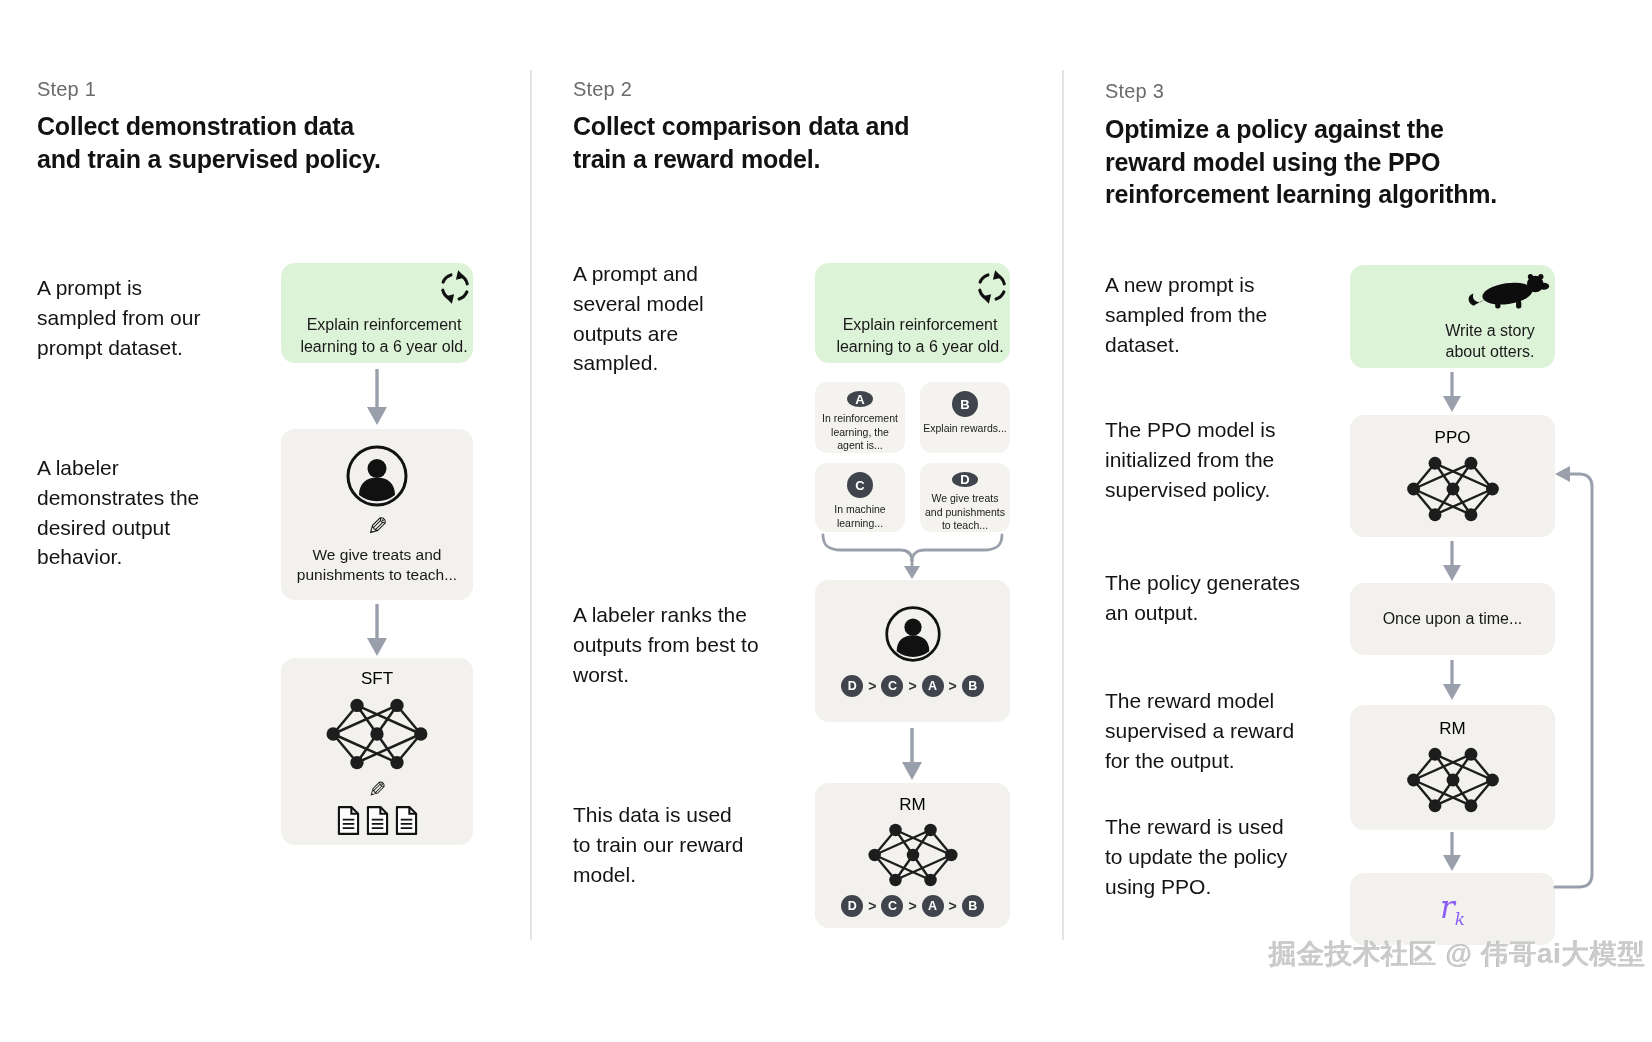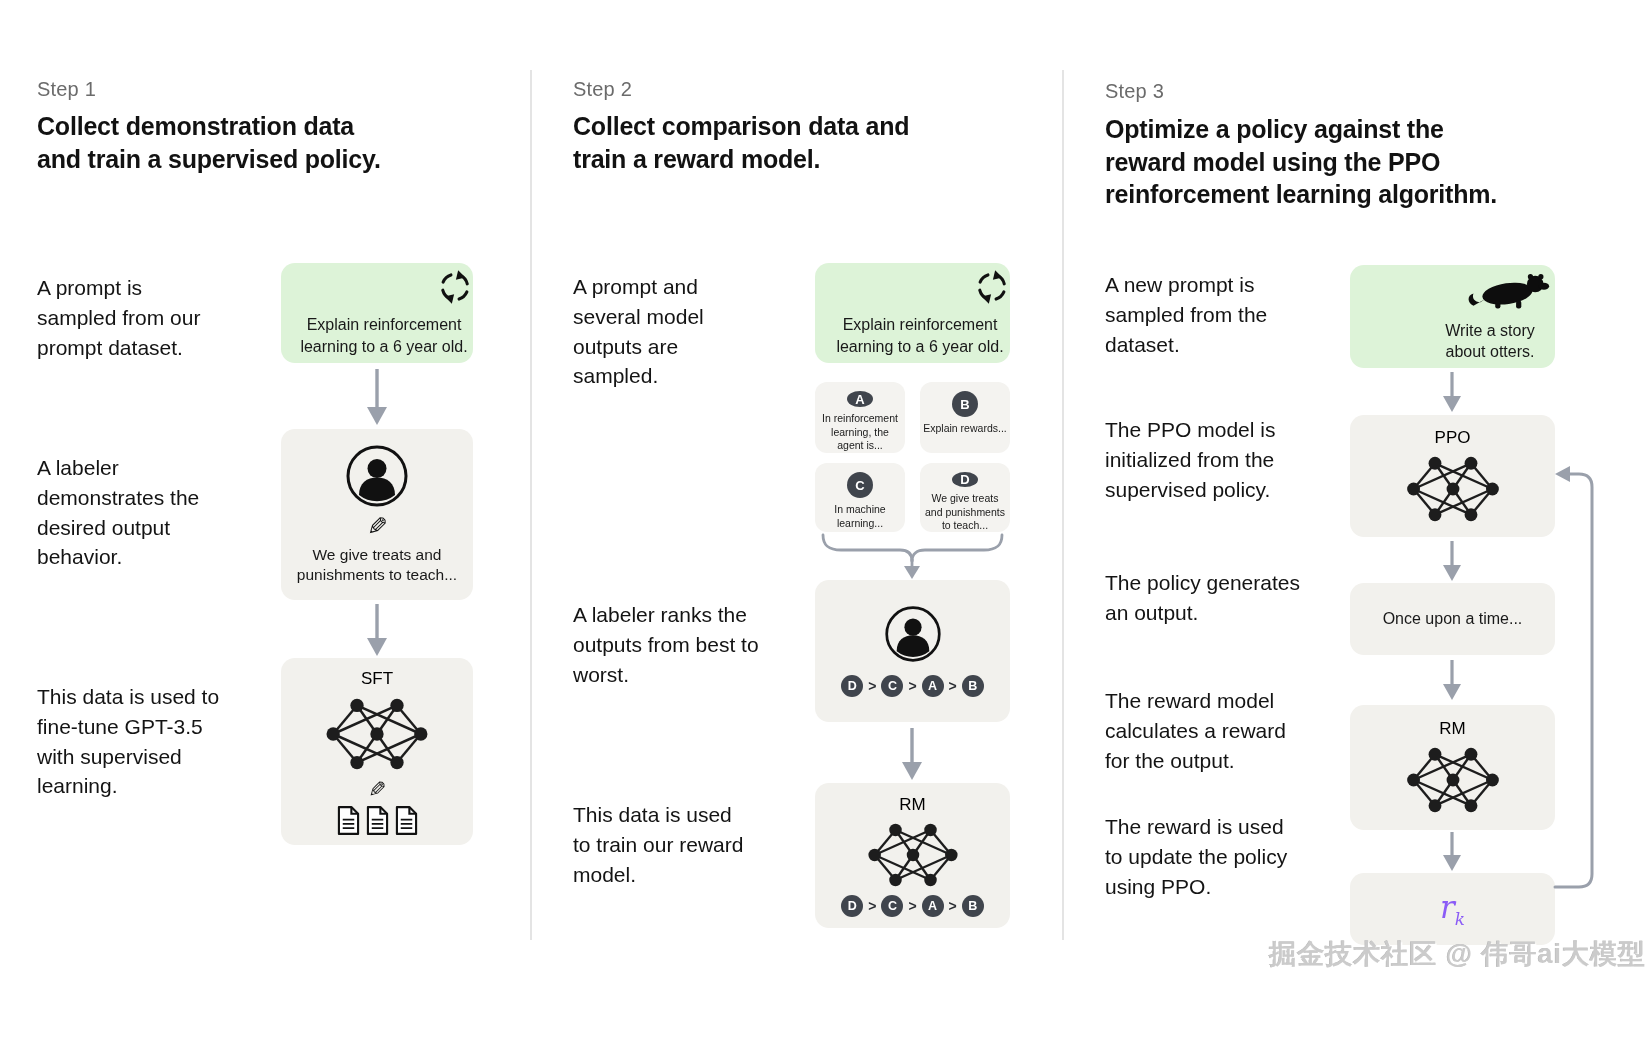--- a/index.html
+++ b/index.html
@@ -81,21 +81,20 @@
     <div class="boxtext" style="width:180px;font-size:15.5px;">We give treats and punishments to teach...</div>
   </div>
 
   <div class="arrow" style="left:364px;top:604px;">
     <svg width="26" height="52" viewBox="0 0 26 52">
         <line x1="13" y1="0" x2="13" y2="36" stroke="#9aa0ab" stroke-width="3.4"></line>
         <polygon points="3,34 23,34 13,52" fill="#9aa0ab"></polygon>
       </svg>
   </div>
 
-  <div class="caption" style="left:37px;top:682px;width:205px;">This data is used to fine-tune GPT-3.5 with supervised learning.</div>
 
   <div class="box" style="left:281px;top:658px;width:192px;height:187px;gap:5px;">
     <div class="mlabel">SFT</div>
     <svg width="114" height="80" viewBox="0 0 116 84">
       <g stroke="#1d1d1d" stroke-width="2.6">
         <line x1="37" y1="12" x2="12" y2="42"></line>
           <line x1="37" y1="12" x2="58" y2="42"></line>
           <line x1="37" y1="12" x2="104" y2="42"></line>
         <line x1="79" y1="12" x2="12" y2="42"></line>
           <line x1="79" y1="12" x2="58" y2="42"></line>
@@ -133,21 +132,21 @@
           <path d="M2,1 h13 l7,7 v21 h-20 z" fill="#fff" stroke="#111" stroke-width="2.2" stroke-linejoin="round"></path>
           <path d="M15,1 v7 h7" fill="none" stroke="#111" stroke-width="2.2"></path>
           <path d="M6,14 h12 M6,18.5 h12 M6,23 h12" stroke="#111" stroke-width="1.8"></path>
         </svg>
     </div>
   </div>
 
   <div class="step-label" style="left:573px;top:78px;">Step 2</div>
   <div class="title" style="left:573px;top:110px;width:385px;">Collect comparison data and train a reward model.</div>
 
-  <div class="caption" style="left:573px;top:272px;width:160px;">A prompt and several model outputs are sampled.</div>
+  <div class="caption" style="left:573px;top:259px;width:160px;">A prompt and several model outputs are sampled.</div>
 
   <div class="gbox" style="left:815px;top:263px;width:195px;height:100px;">
     <svg width="36" height="36" viewBox="0 0 40 40">
       <g fill="none" stroke="#111" stroke-width="3.4" stroke-linecap="round">
         <path d="M26,7.2 A14,14 0 0 1 33.6,16.5"></path>
         <path d="M33.2,25.5 A14,14 0 0 1 24.5,33.4"></path>
         <path d="M14,32.8 A14,14 0 0 1 6.4,23.5"></path>
         <path d="M6.8,14.5 A14,14 0 0 1 15.5,6.6"></path>
       </g>
       <polygon points="23.5,1.5 31.5,9.5 21,12" fill="#111"></polygon>
@@ -320,21 +319,21 @@
     <div class="boxtext">Once upon a time...</div>
   </div>
 
   <div class="arrow" style="left:1440px;top:660px;">
     <svg width="24" height="40" viewBox="0 0 24 40">
         <line x1="12" y1="0" x2="12" y2="26" stroke="#9aa0ab" stroke-width="3.2"></line>
         <polygon points="3,24 21,24 12,40" fill="#9aa0ab"></polygon>
       </svg>
   </div>
 
-  <div class="caption" style="left:1105px;top:686px;width:210px;">The reward model calculates a reward for the output.</div>
+  <div class="caption" style="left:1105px;top:686px;width:210px;">The reward model supervised a reward for the output.</div>
 
   <div class="box" style="left:1350px;top:705px;width:205px;height:125px;gap:5px;">
     <div class="mlabel">RM</div>
     <svg width="104" height="72" viewBox="0 0 116 84">
       <g stroke="#1d1d1d" stroke-width="2.8">
         <line x1="37" y1="12" x2="12" y2="42"></line>
           <line x1="37" y1="12" x2="58" y2="42"></line>
           <line x1="37" y1="12" x2="104" y2="42"></line>
         <line x1="79" y1="12" x2="12" y2="42"></line>
           <line x1="79" y1="12" x2="58" y2="42"></line>

